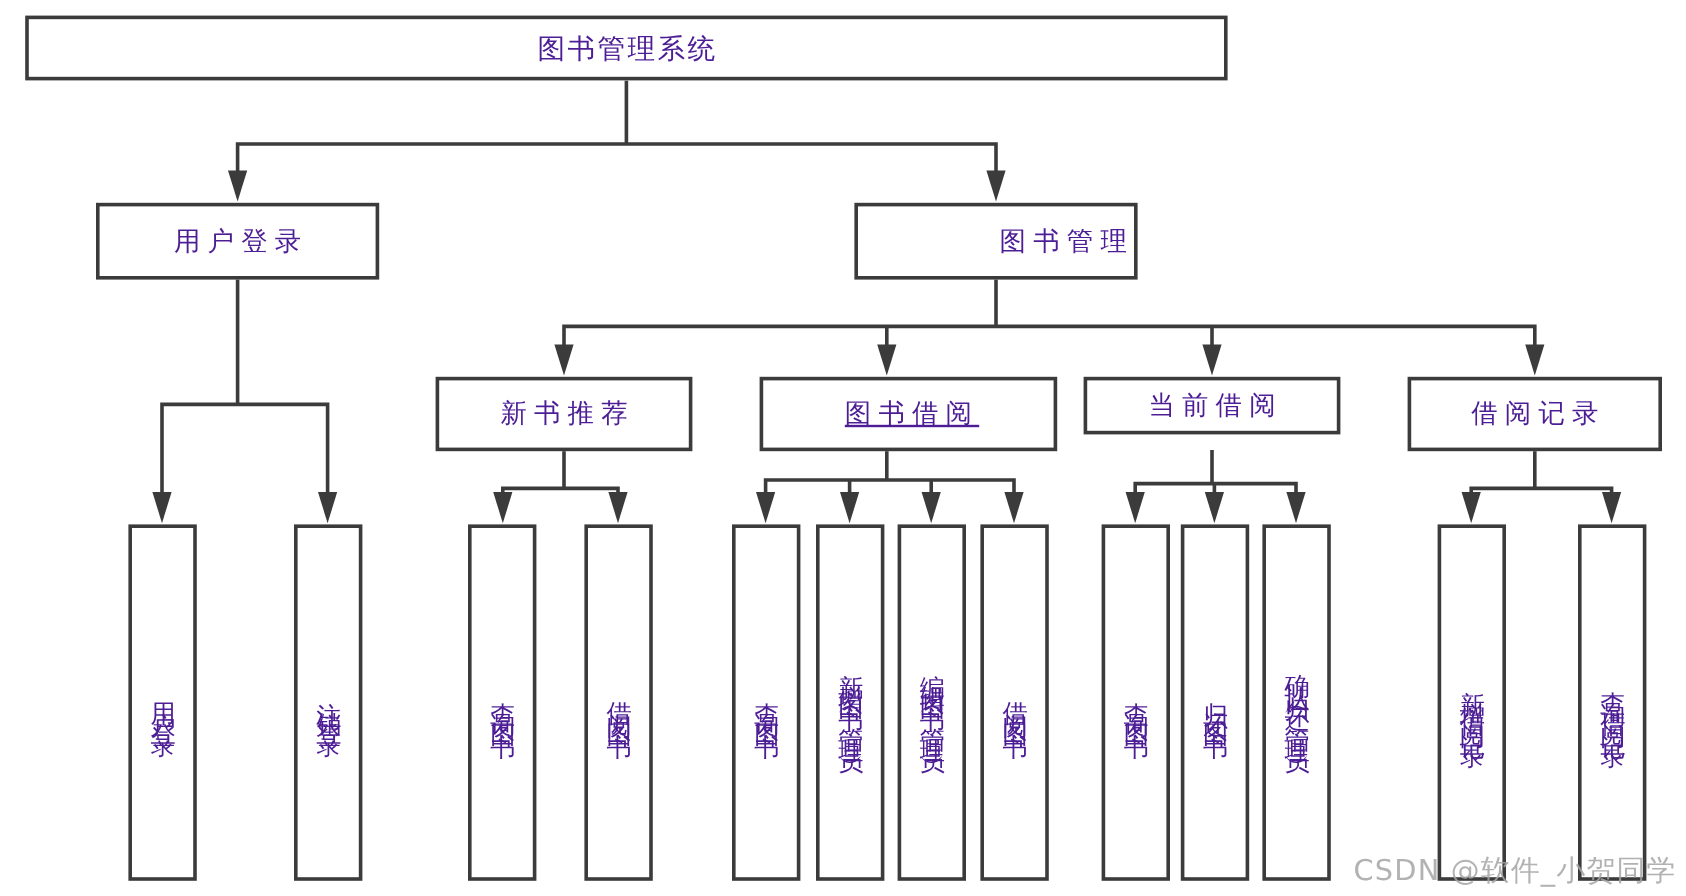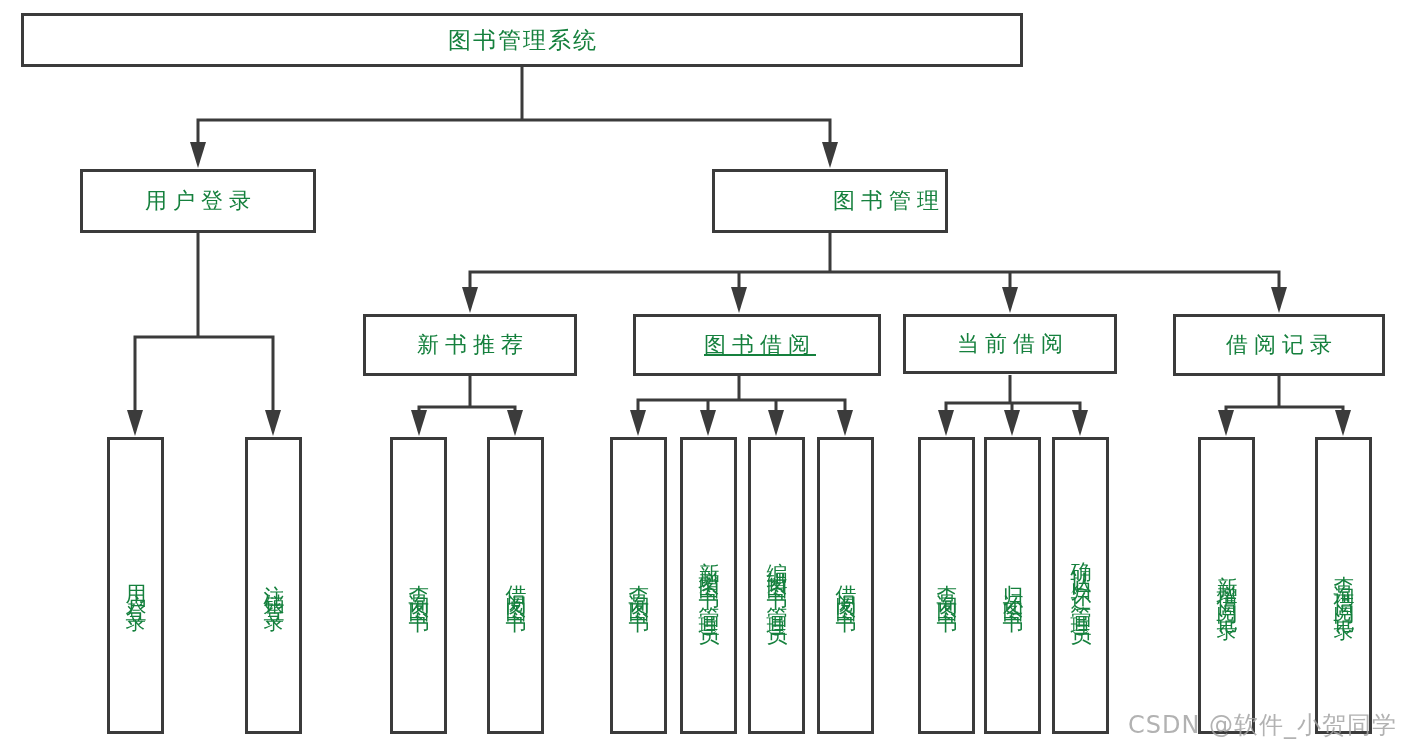--- a/index.html
+++ b/index.html
@@ -18,21 +18,21 @@
   #wires {
     position: absolute;
     left: 0; top: 0;
     z-index: 0;
   }
   .node {
     position: absolute;
     box-sizing: border-box;
     border: 3px solid #3b3b3b;
     background: #ffffff;
-    color: #15803d;
+    color: #4c1d95;
     display: flex;
     align-items: center;
     justify-content: center;
     z-index: 1;
   }
   .hbox {
     font-size: 22px;
     letter-spacing: 6px;
     text-indent: 6px;
     white-space: nowrap;
@@ -117,21 +117,21 @@
   <div class="node hbox" style="left:712px; top:169px; width:236px; height:64px;justify-content:flex-end;">
     <span>图书管理</span>
   </div>
 
   <div class="node hbox" style="left:363px; top:314px; width:214px; height:62px;">
     <span>新书推荐</span>
   </div>
   <div class="node hbox" style="left:633px; top:314px; width:248px; height:62px;text-decoration:underline;">
     <span>图书借阅</span>
   </div>
-  <div class="node hbox" style="left:903px; top:314px; width:214px; height:60px;text-align:right;">
+  <div class="node hbox" style="left:903px; top:314px; width:214px; height:48px;text-align:right;">
     <span>当前借阅</span>
   </div>
   <div class="node hbox" style="left:1173px; top:314px; width:212px; height:62px;">
     <span>借阅记录</span>
   </div>
 
   <div class="node vbox" style="left:107px; top:437px; width:57px; height:297px;">
     <span class="vlabel">用户登录</span>
   </div>
   <div class="node vbox" style="left:245px; top:437px; width:57px; height:297px;">

